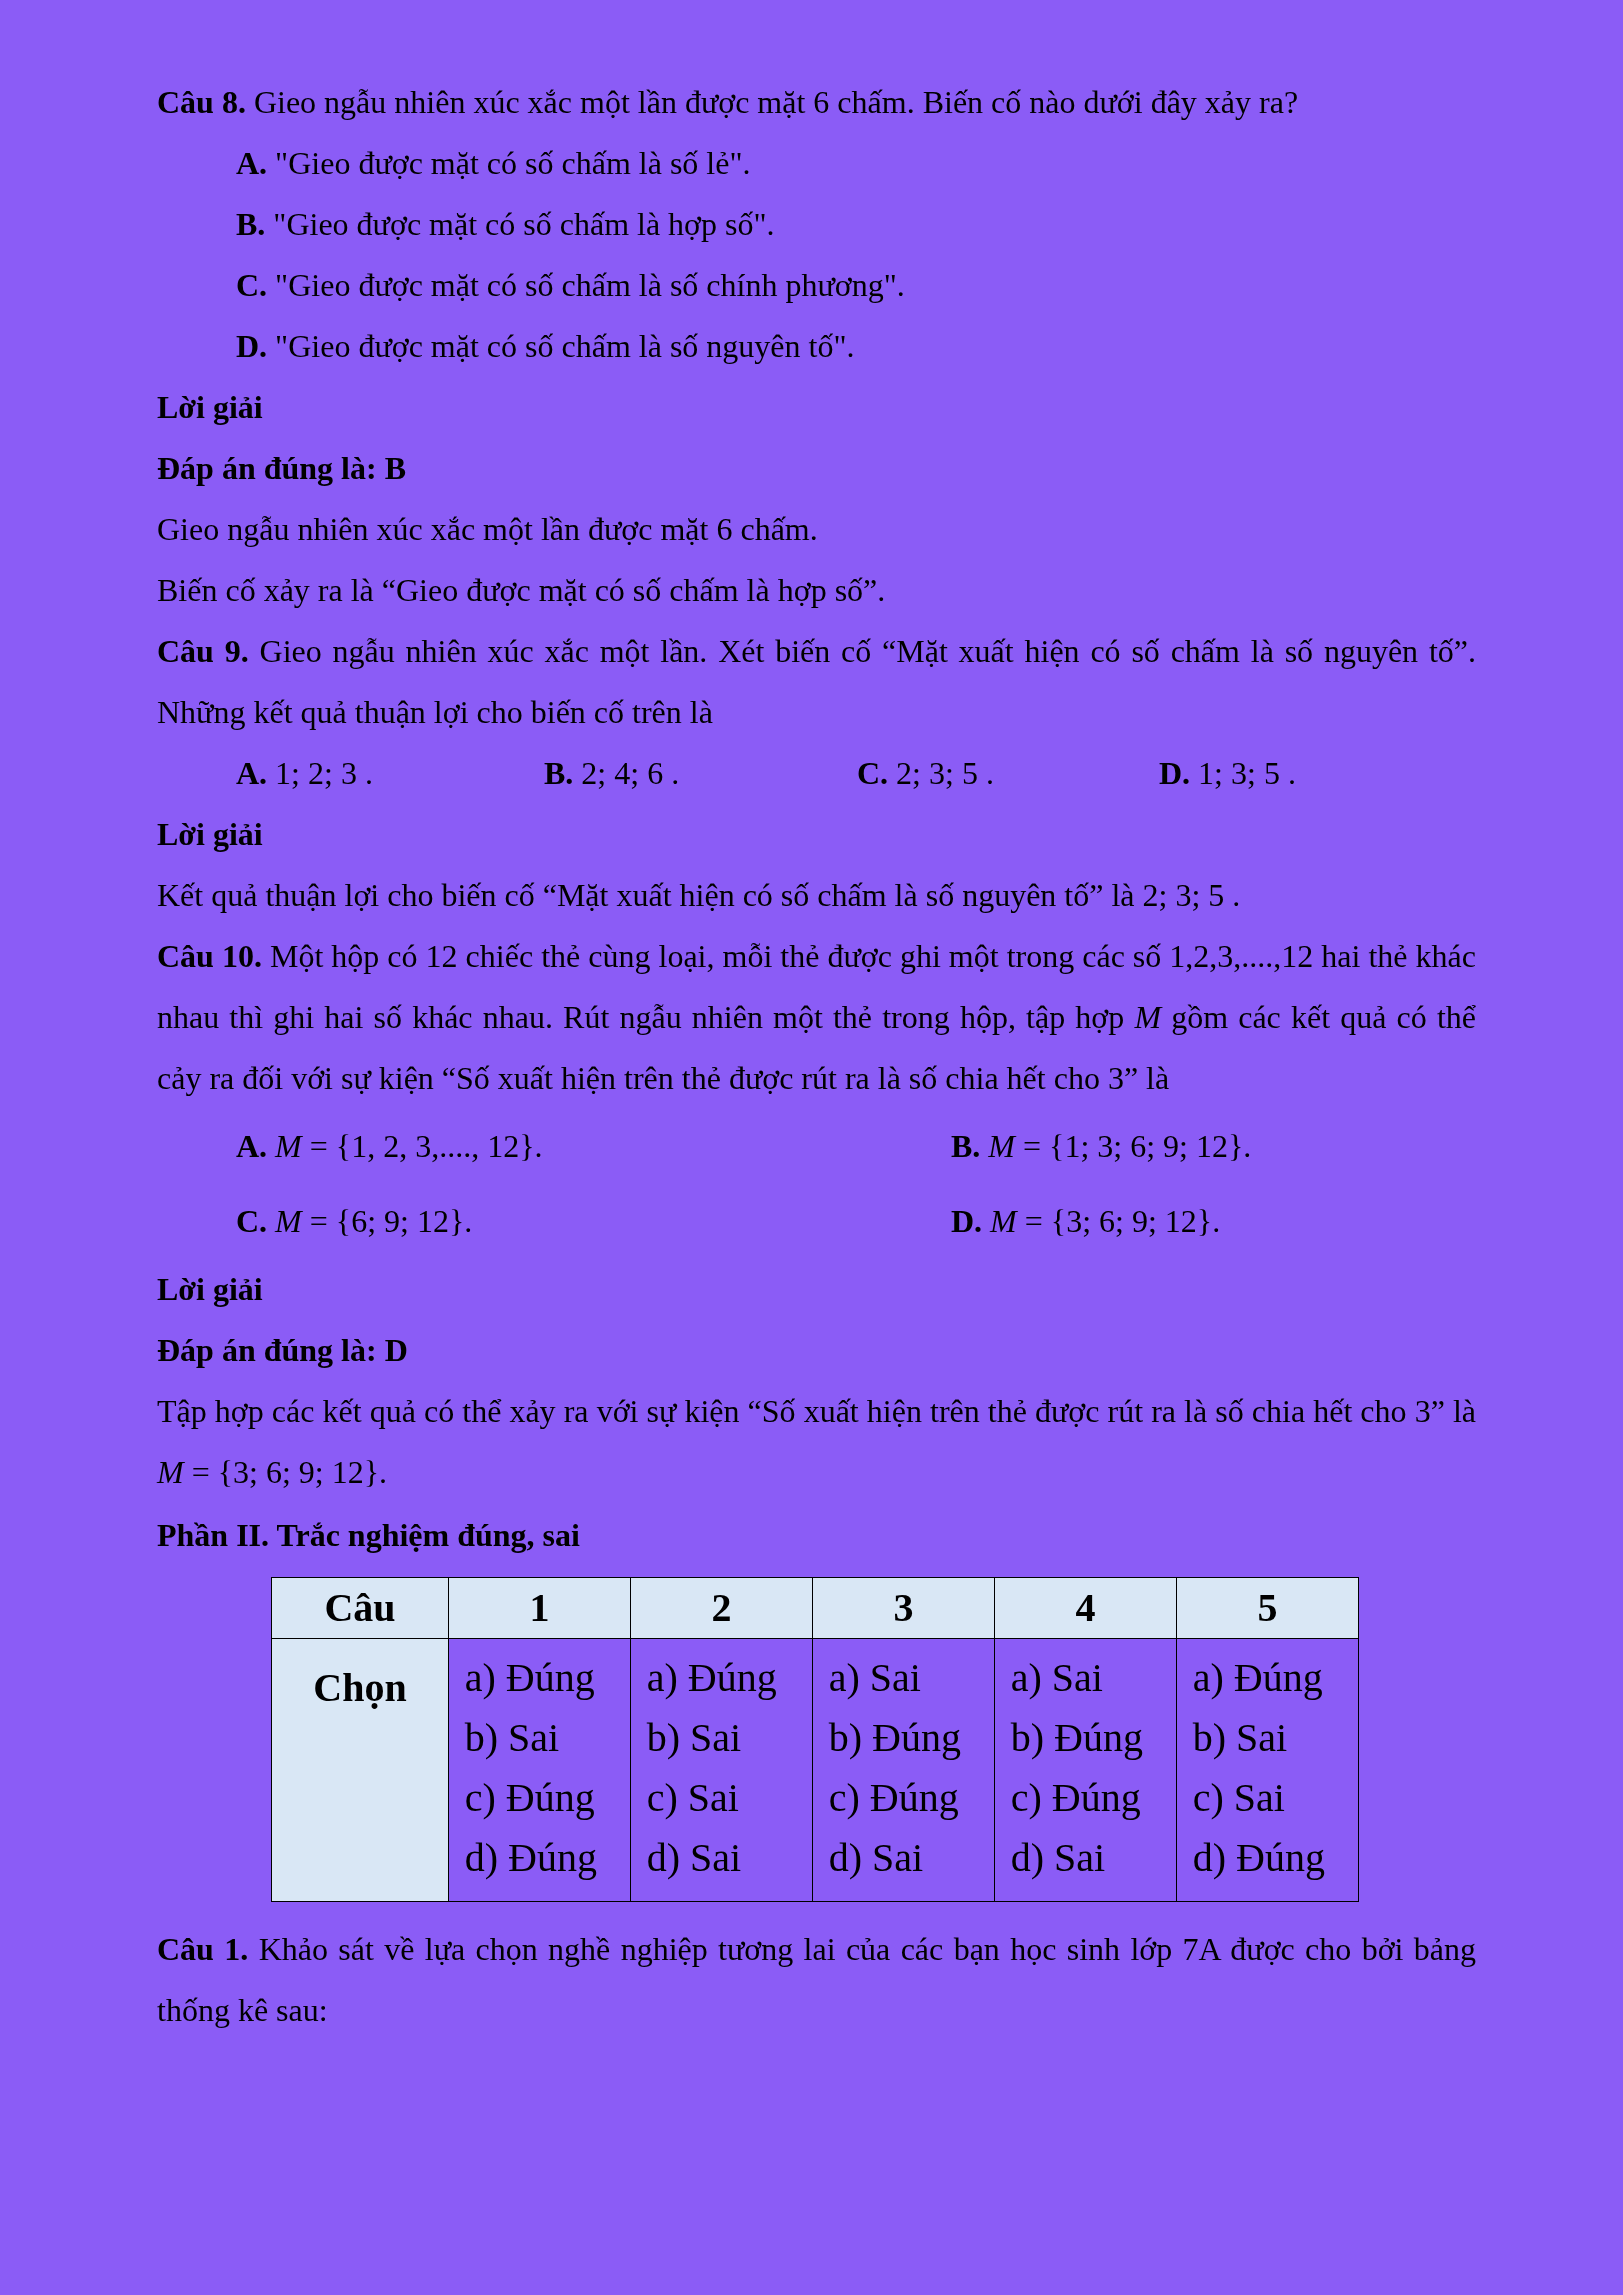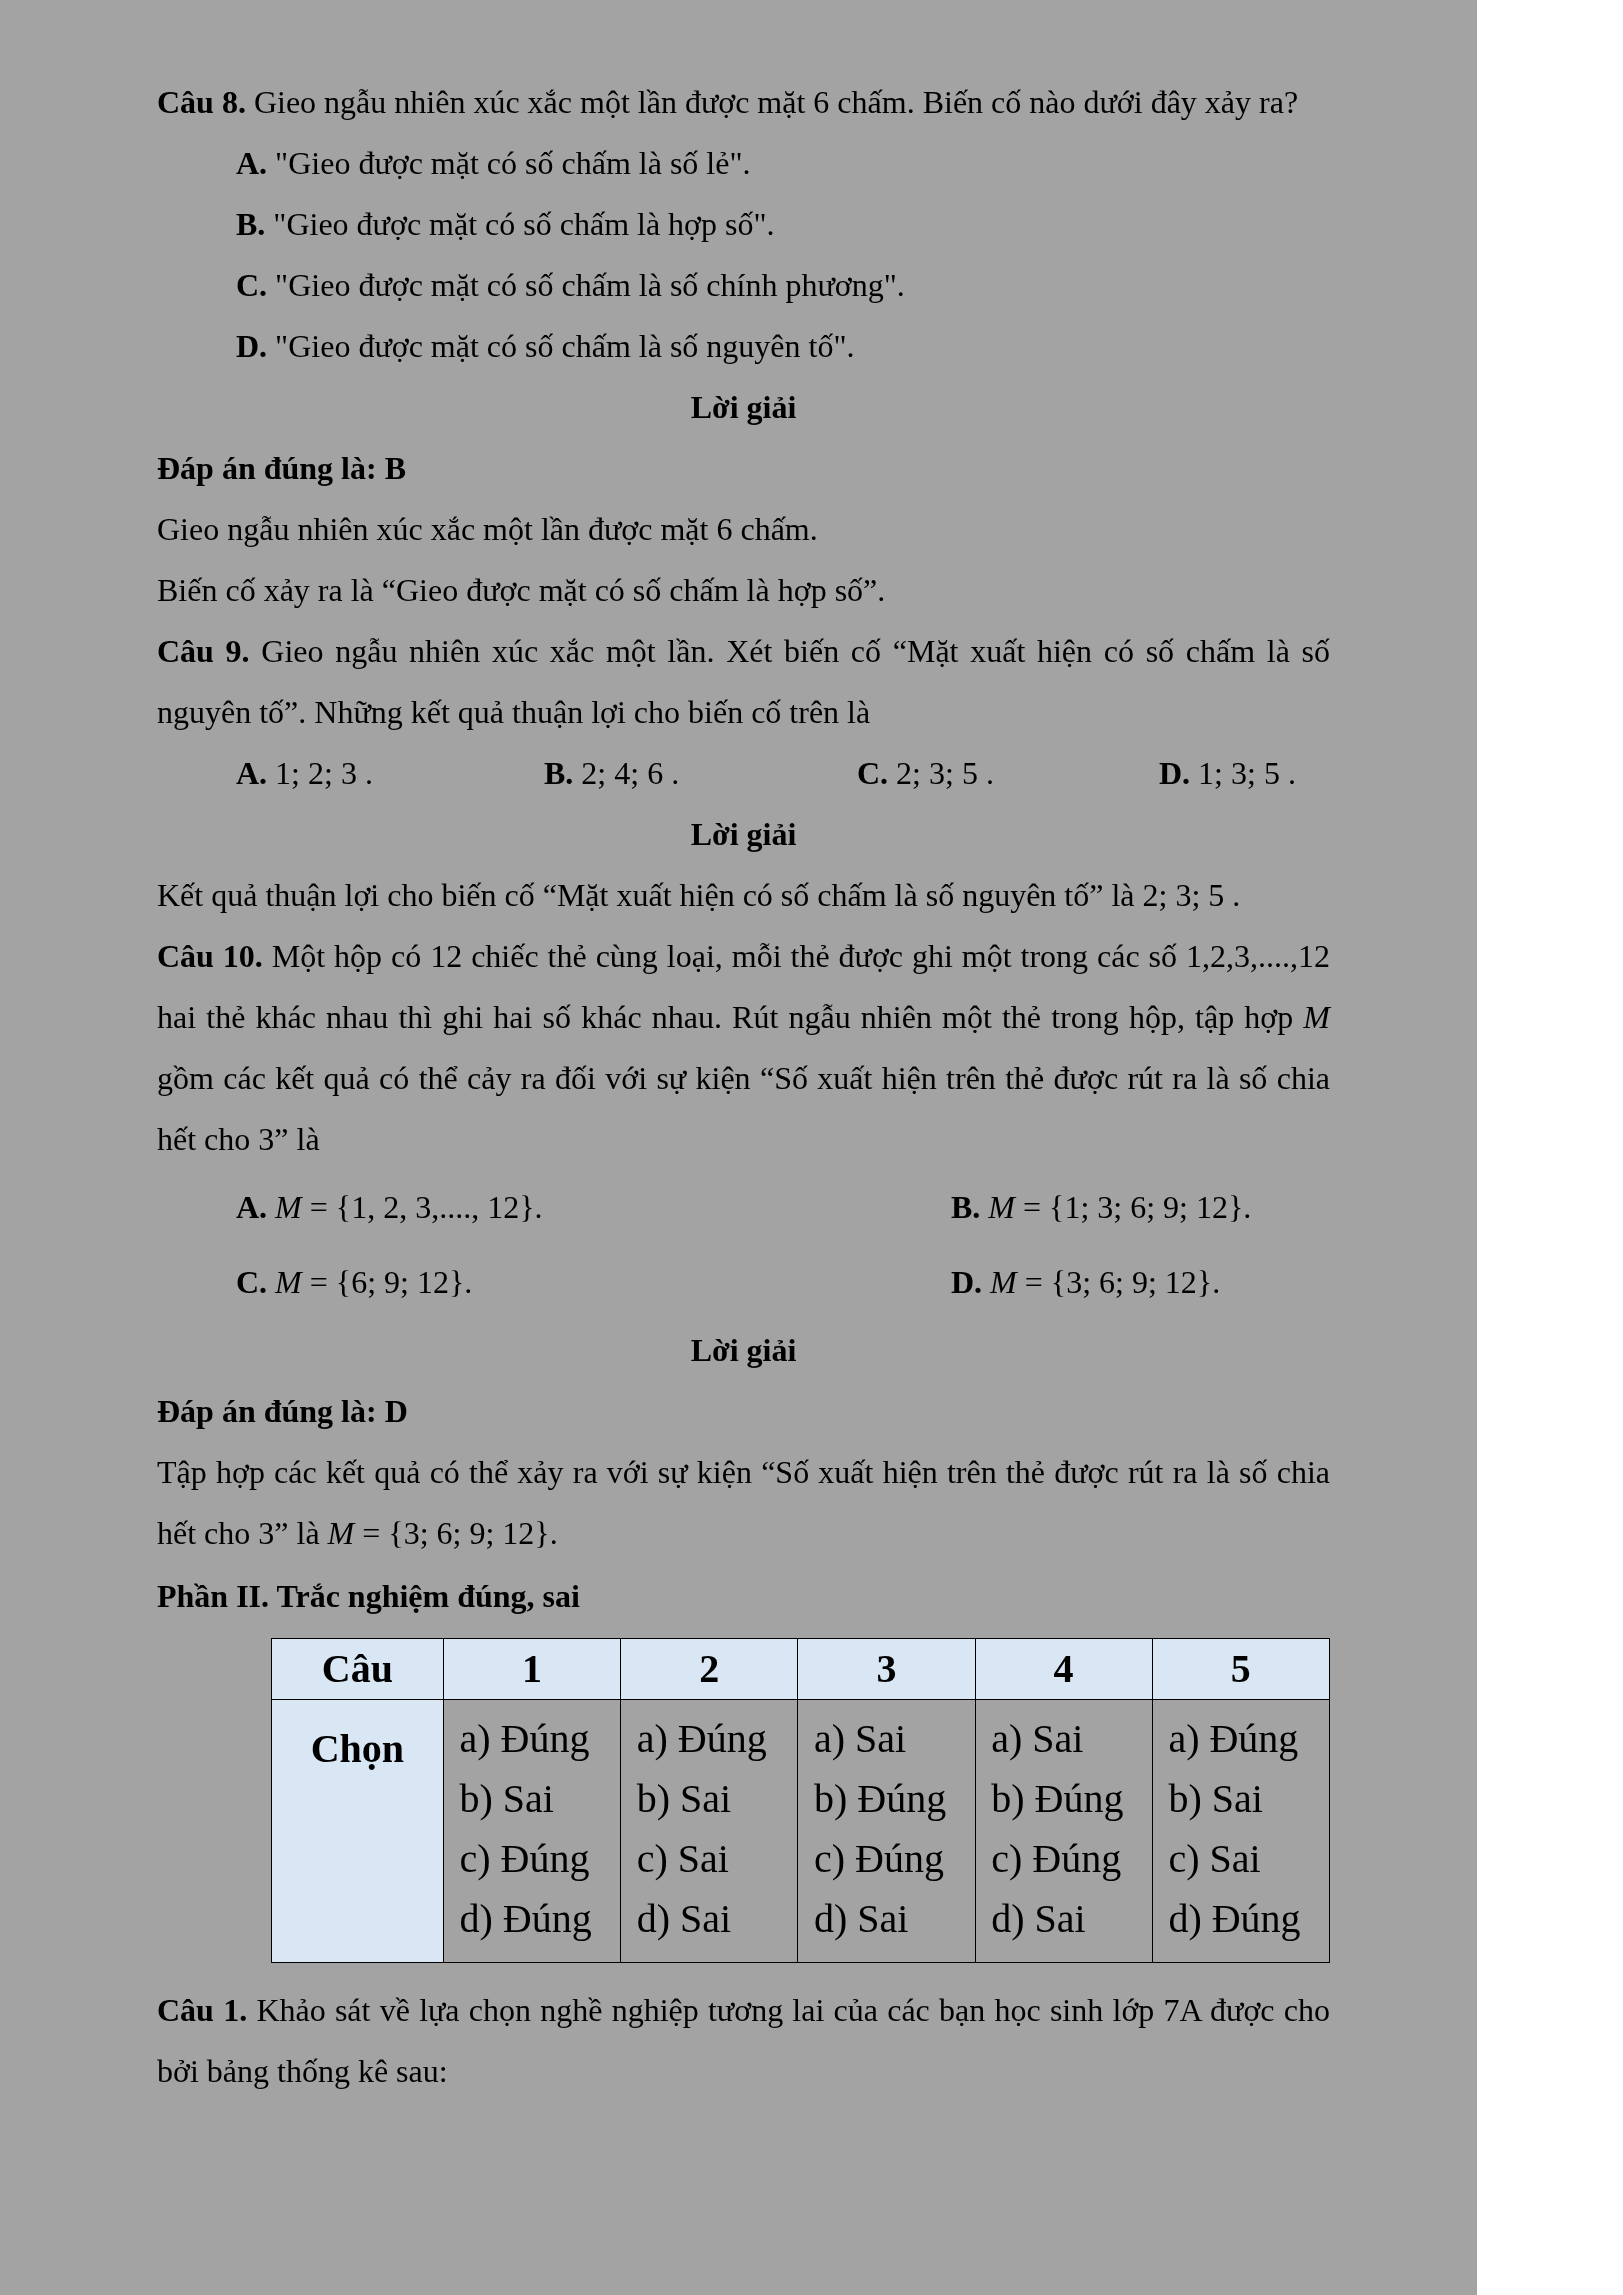--- a/index.html
+++ b/index.html
@@ -1,32 +1,32 @@
 <!DOCTYPE html>
 <html style="--hdr-bg: #d9e7f5;font-size:12.6px"><head>
 <meta charset="utf-8">
 <style>
   * { margin:0; padding:0; box-sizing:border-box; }
   html,body { background:#ffffff; }
   .page {
     position:relative;
-    width:1477px; height:2295px;
-    background:#a3a3a3;
+    width:1623px; height:2295px;
+    background:#8b5cf6;
     color:#000000;
     font-family:"Liberation Serif","DejaVu Serif",serif;
     font-size:32px;
     padding:72px 147px 0 157px;
     overflow:hidden;
   }
   .ln { line-height:61px; }
   p { margin:0; }
   .just { text-align:justify; }
   .b { font-weight:bold; }
   .i { font-style:italic; }
-  .center { text-align:center; }
+  .center { text-align:left; }
   .indent { padding-left:79px; }
   .opt4 { display:grid; grid-template-columns:308px 313px 302px auto; }
   .opt2 { display:grid; grid-template-columns:715px auto; line-height:75px; }
   .mi { font-style:italic; }
   .part2-heading { margin-top:1.6px; }
   .answer-table {
     border-collapse:collapse;
     margin:11px 0 0 114px;
     table-layout:fixed;
   }

